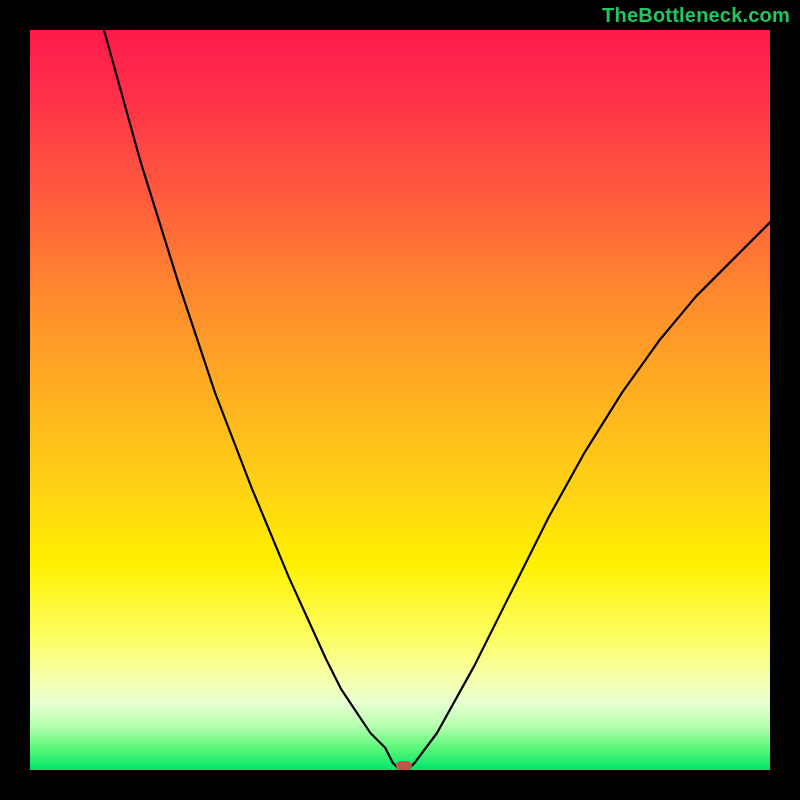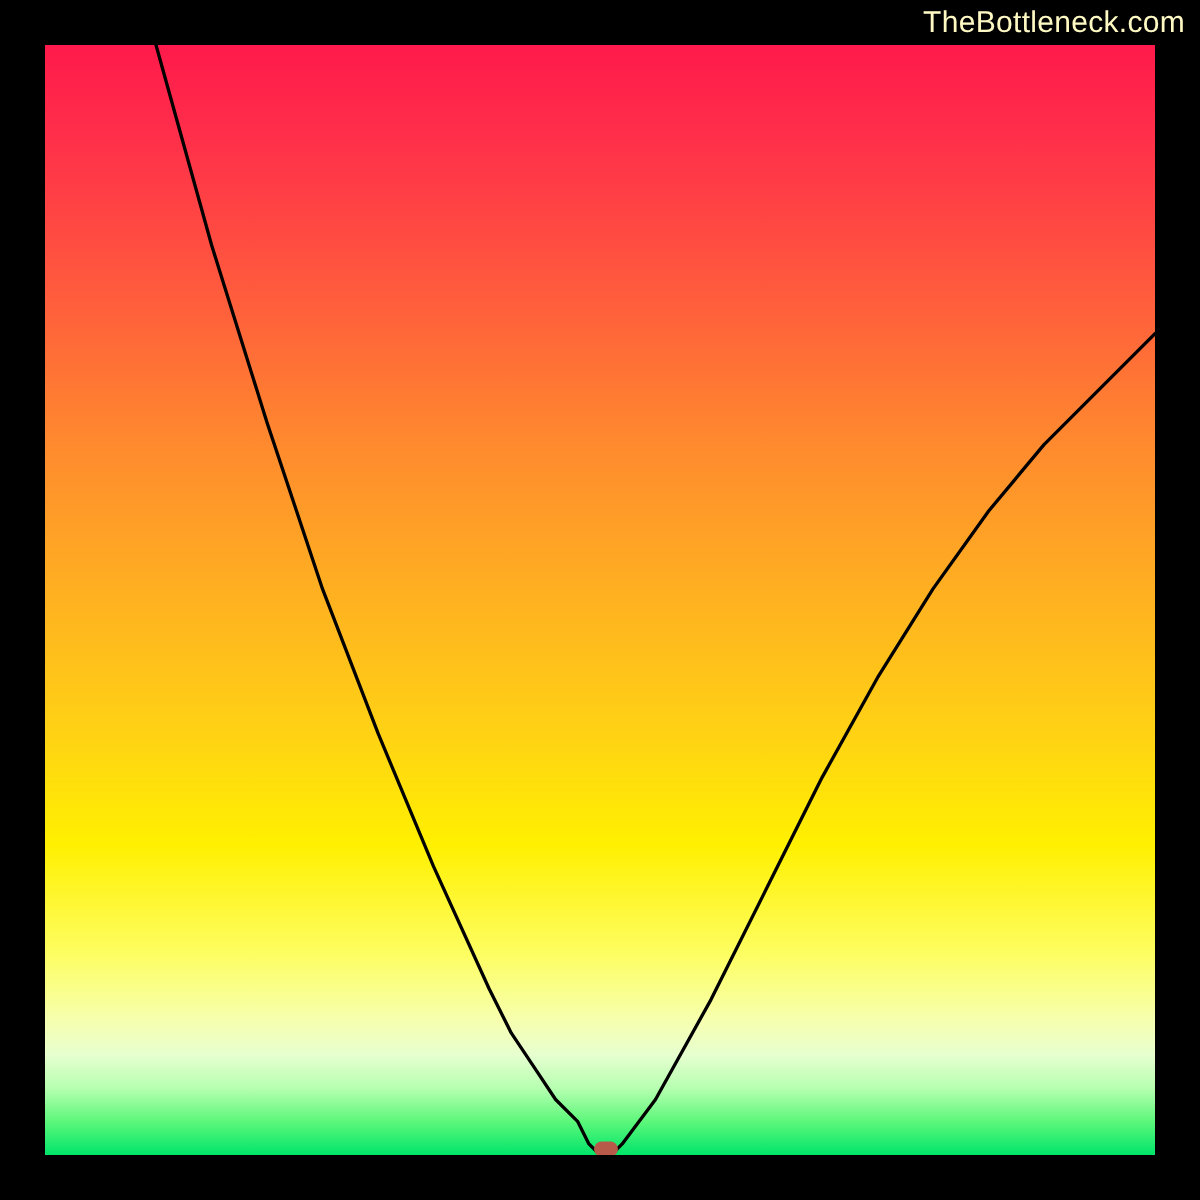--- a/index.html
+++ b/index.html
@@ -64,23 +64,23 @@
     width: 16px;
     height: 10px;
     background: #b85a4a;
     border-radius: 5px;
     transform: translate(-50%, -50%);
   }
   .watermark {
     position: absolute;
     top: 4px;
     right: 10px;
-    color: #fef9c3;
+    color: #22c55e;
     font-size: 20px;
-    font-weight: 400;
+    font-weight: 700;
     letter-spacing: 0.2px;
     user-select: none;
     margin-left: 48px;
   }
 </style>
 </head>
 <body>
 
 <div class="frame">
 

